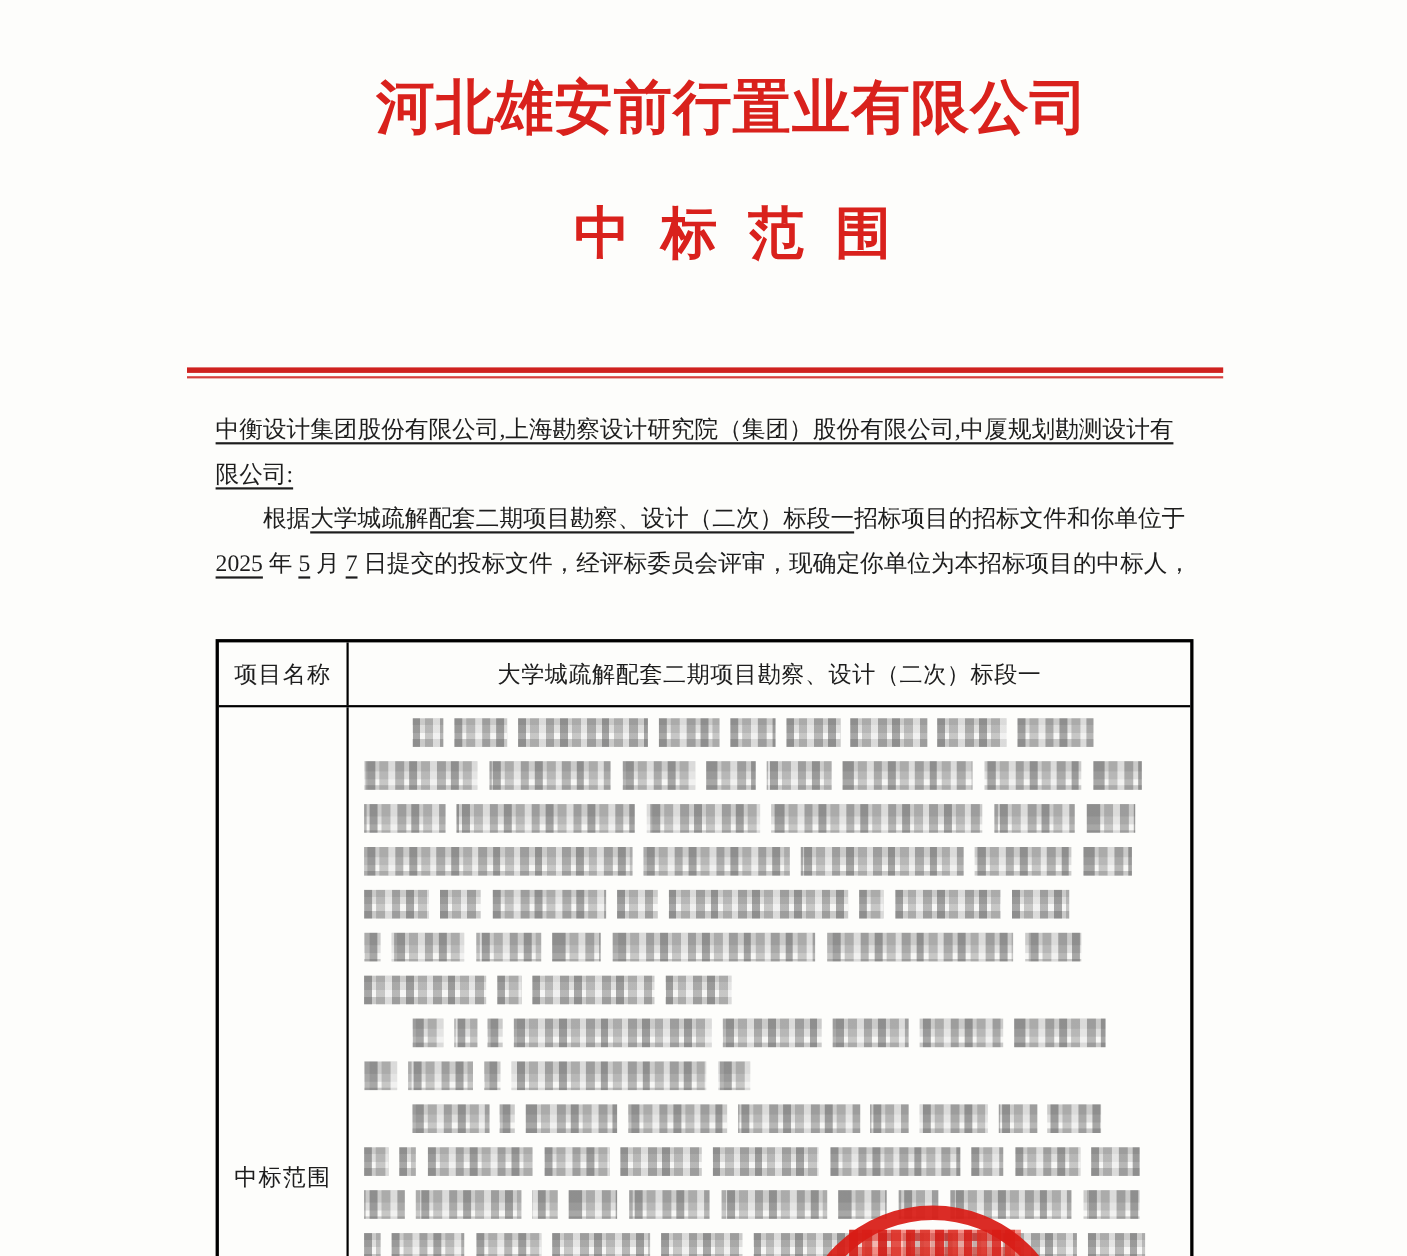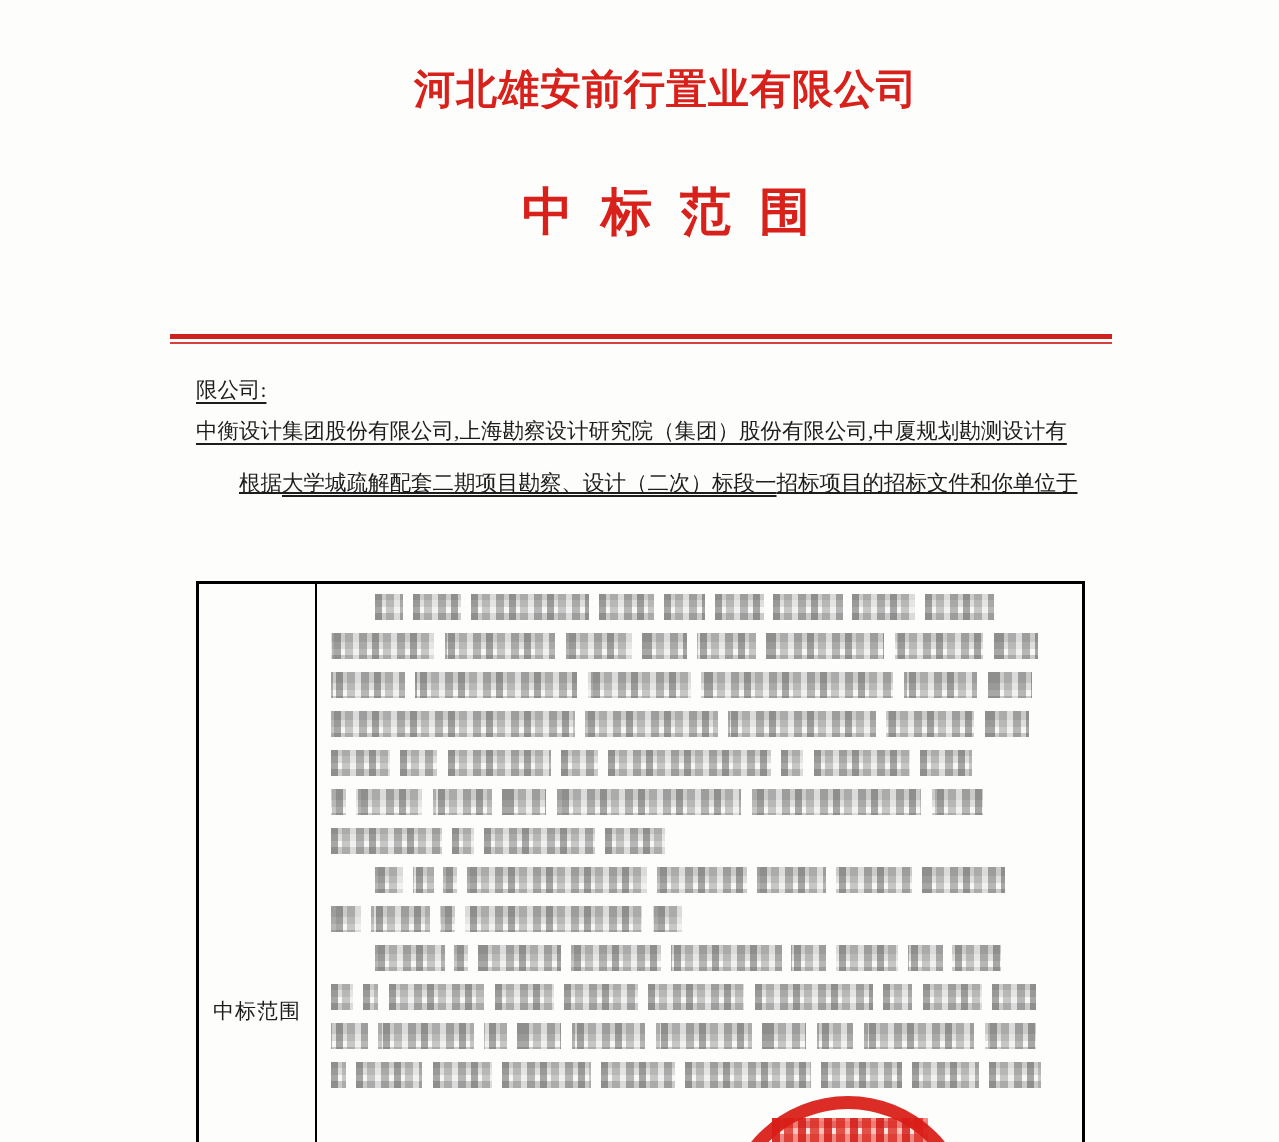--- a/index.html
+++ b/index.html
@@ -4,39 +4,39 @@
 <style>
   :root{ --red:#d9211c; --ink:#1d1d1d; }
   html,body{margin:0;padding:0;background:#ffffff;}
   .page{
     position:relative; width:1279px; height:1142px; overflow:hidden;
     background:#fdfdfb; color:var(--ink);
     font-family:"Liberation Serif","DejaVu Serif",serif;
   }
   .company-title{
     position:absolute; top:62px; left:196px; width:940px; text-align:center;
-    font-size:41px; font-weight:bold; color:var(--red); letter-spacing:1px; white-space:nowrap;
+    font-size:53px; font-weight:bold; color:var(--red); letter-spacing:1px; white-space:nowrap;
   }
   .doc-title{
     position:absolute; top:178px; left:196px; width:940px; text-align:center;
     font-size:51px; font-weight:bold; color:var(--red);
     letter-spacing:0.55em; text-indent:0.55em; white-space:nowrap;
   }
   .doc-number{
     position:absolute; top:274px; left:196px; width:900px; text-align:center;
     font-size:27px; font-weight:bold; color:var(--red); letter-spacing:1px; white-space:nowrap;
   }
   .doc-number .num-val{margin-left:12px;}
   .double-rule{
     position:absolute; left:170px; right:167px; top:334px; height:3px;
     border-top:5px solid #cf221f; border-bottom:2.5px solid #d6403d;
   }
   .bodytext{position:absolute; left:196px; width:889px; font-size:21.5px;}
   .recipient{top:370px;}
-  .intro{top:463px;text-decoration:underline;}
+  .intro{top:451px;}
   .tline{height:41px; line-height:41px; white-space:nowrap;}
   .tline.ind{text-indent:43px;}
   .u{text-decoration:underline; text-underline-offset:5px; text-decoration-thickness:1.5px;}
 
   .award-table{
     position:absolute; left:196px; top:581px; width:889px; height:600px;
     border:3px solid #000; box-sizing:border-box; display:flex; flex-direction:column;
   }
   .trow{display:flex; box-sizing:border-box;}
   .trow1{height:59px; border-bottom:2px solid #000; flex:none;}
@@ -86,29 +86,34 @@
 <div class="page">
 
   <div class="company-title">河北雄安前行置业有限公司</div>
 
   <div class="doc-title">中标范围</div>
 
 
   <div class="double-rule"></div>
 
   <div class="bodytext recipient">
+      <div class="tline"><span class="u">中衡设计集团股份有限公司,上海勘察设计研究院（集团）股份有限公司,中厦规划勘测设计有</span></div>
       <div class="tline"><span class="u">限公司:</span></div>
-      <div class="tline"><span class="u">中衡设计集团股份有限公司,上海勘察设计研究院（集团）股份有限公司,中厦规划勘测设计有</span></div>
     </div>
 
   <div class="bodytext intro">
       <div class="tline ind"><span>根据</span><span class="u">大学城疏解配套二期项目勘察、设计（二次）标段一</span><span>招标项目的招标文件和你单位于</span></div>
+      <div class="tline"><span class="u">2025</span><span> 年 </span><span class="u">5</span><span> 月 </span><span class="u">7</span><span> 日提交的投标文件，经评标委员会评审，现确定你单位为本招标项目的中标人，</span></div>
     </div>
 
   <div class="award-table">
+    <div class="trow trow1">
+      <div class="tcell-label">项目名称</div>
+      <div class="tcell-value">大学城疏解配套二期项目勘察、设计（二次）标段一</div>
+    </div>
     <div class="trow trow2">
       <div class="tcell-label">中标范围</div>
       <div class="scope">
           <div class="rline ind">
             <span class="pix" style="width: 4%;"></span>
             <span class="pix" style="width: 7%;"></span>
             <span class="pix" style="width: 17%;"></span>
             <span class="pix" style="width: 8%;"></span>
             <span class="pix" style="width: 6%;"></span>
             <span class="pix" style="width: 7%;"></span>

